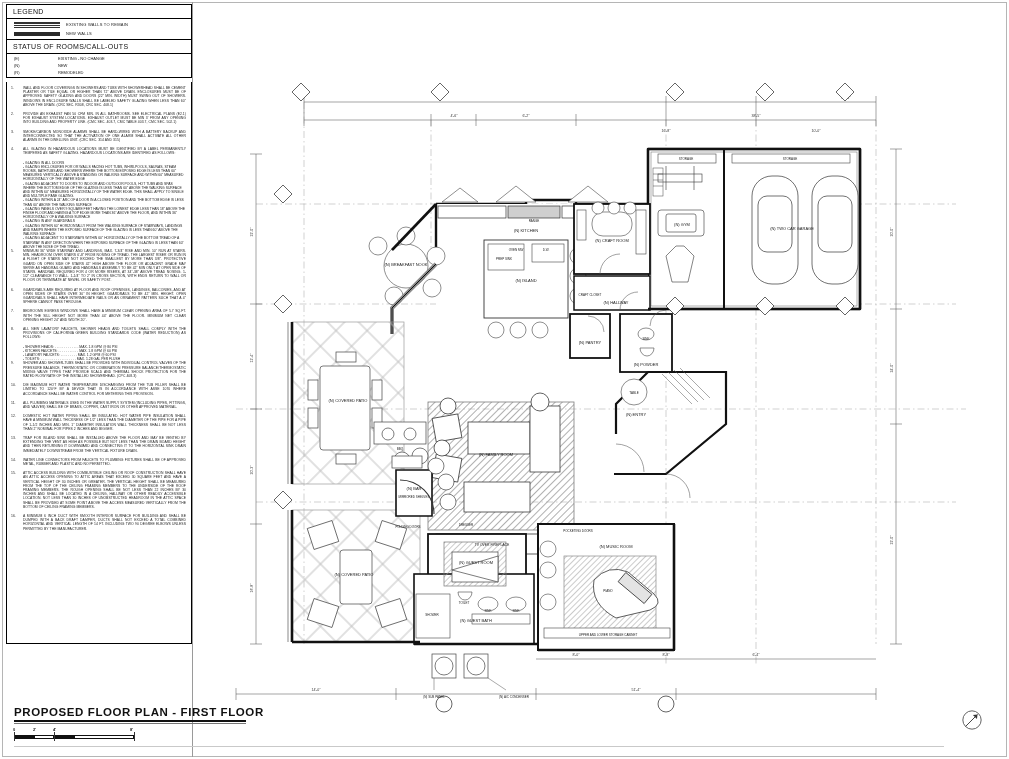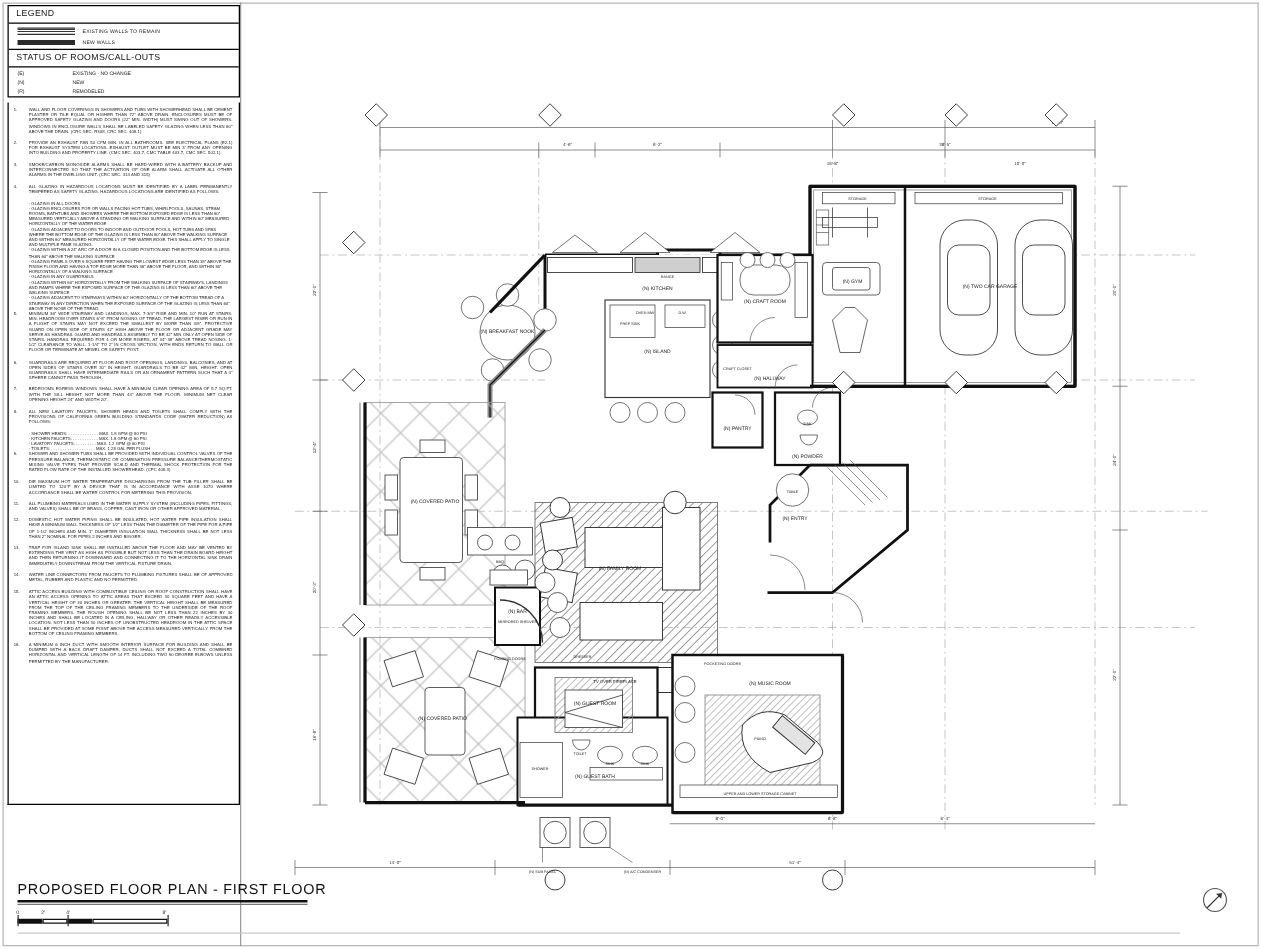--- a/index.html
+++ b/index.html
@@ -34,21 +34,21 @@
   
   .plan{position:absolute;left:196px;top:4px;right:4px;bottom:46px;background:#fff;}
   .sheet-border{position:absolute;left:192px;top:2px;width:814px;height:755px;
                 border-left:1px solid #9a9a9a;box-sizing:border-box;}
   .outer-frame{position:absolute;left:2px;top:2px;width:1005px;height:755px;
                border:1px solid #b5b5b5;box-sizing:border-box;pointer-events:none;}
 
   svg.plan-svg{position:absolute;left:0;top:0;width:100%;height:100%;}
 
   
-  .title-block{position:absolute;left:14px;bottom:16px;width:250px;}
+  .title-block{position:absolute;left:14px;bottom:16px;width:250px;font-weight:bold;}
   .title-txt{font-size:11.5px;letter-spacing:.6px;color:#111;white-space:nowrap;}
   .title-rule{height:2px;background:#111;margin-top:2px;width:232px;}
   .title-rule2{height:1px;background:#777;margin-top:1px;width:232px;}
   .scalebar{margin-top:5px;position:relative;width:120px;height:14px;}
   .sb-line{position:absolute;left:0;top:8px;width:120px;height:1px;background:#555;}
   .sb-seg{position:absolute;top:6px;height:4px;}
   .sb-seg.dark{background:#111;}
   .sb-seg.light{background:#fff;border:1px solid #111;box-sizing:border-box;}
   .sb-tick{position:absolute;top:3px;width:1px;height:9px;background:#333;}
   .sb-lbl{position:absolute;top:-2px;font-size:4px;color:#222;}

